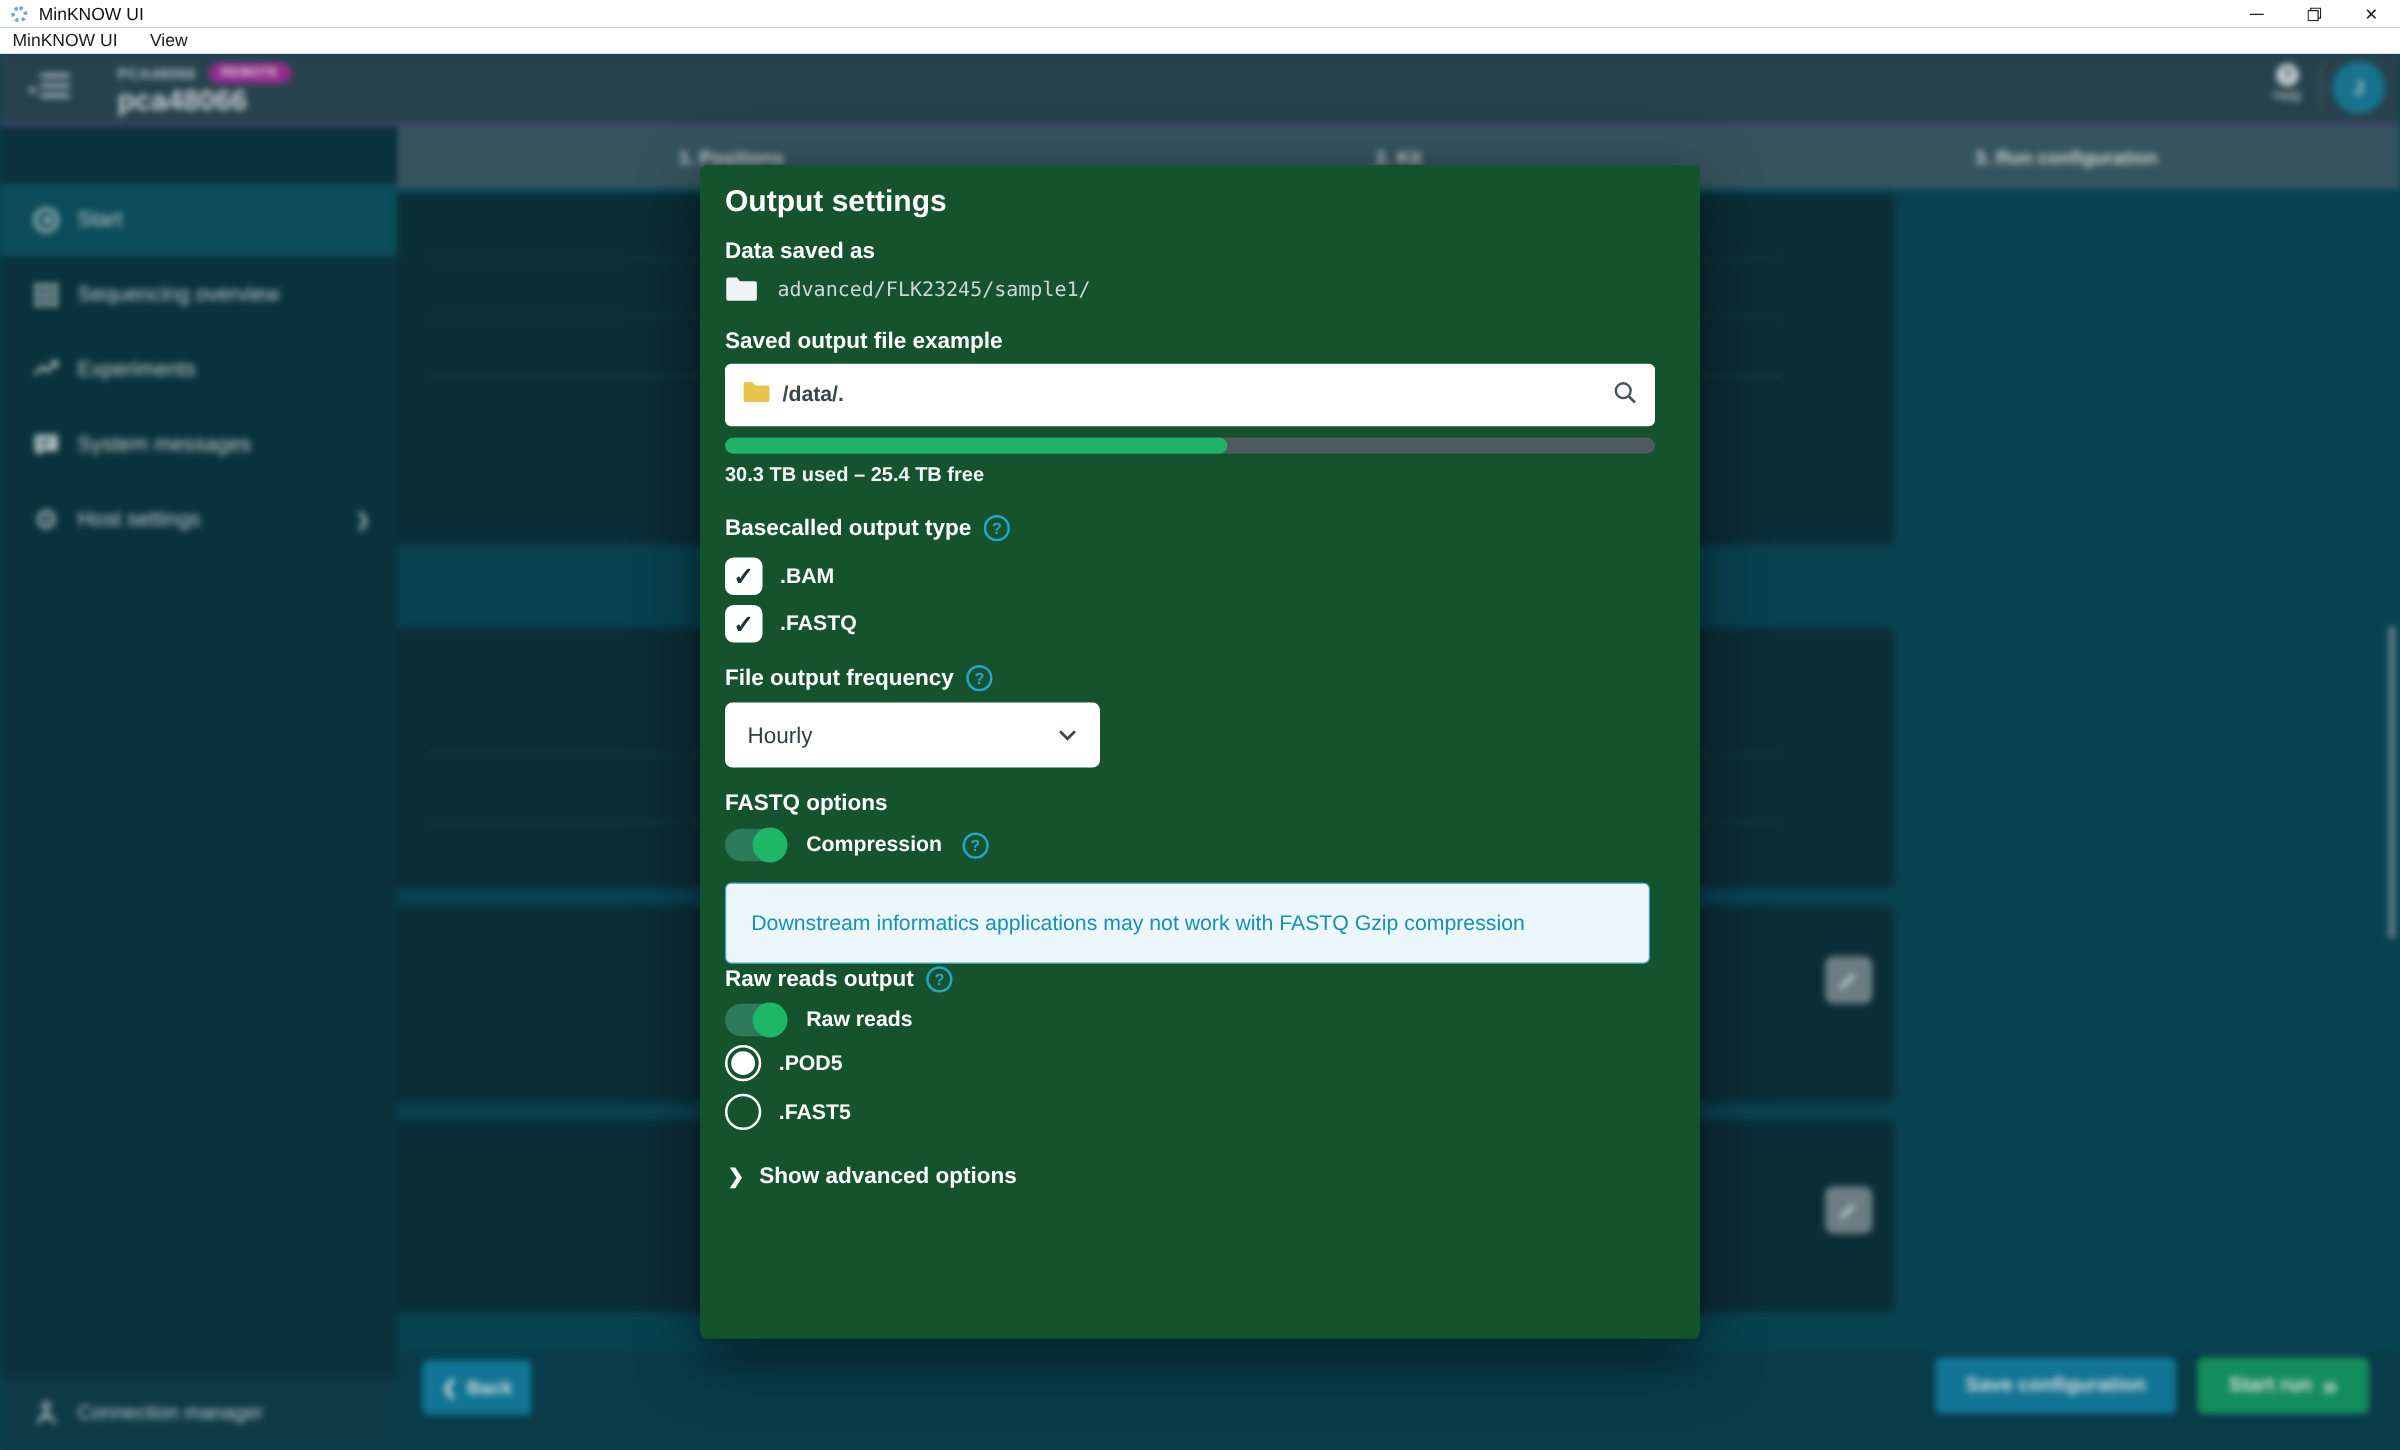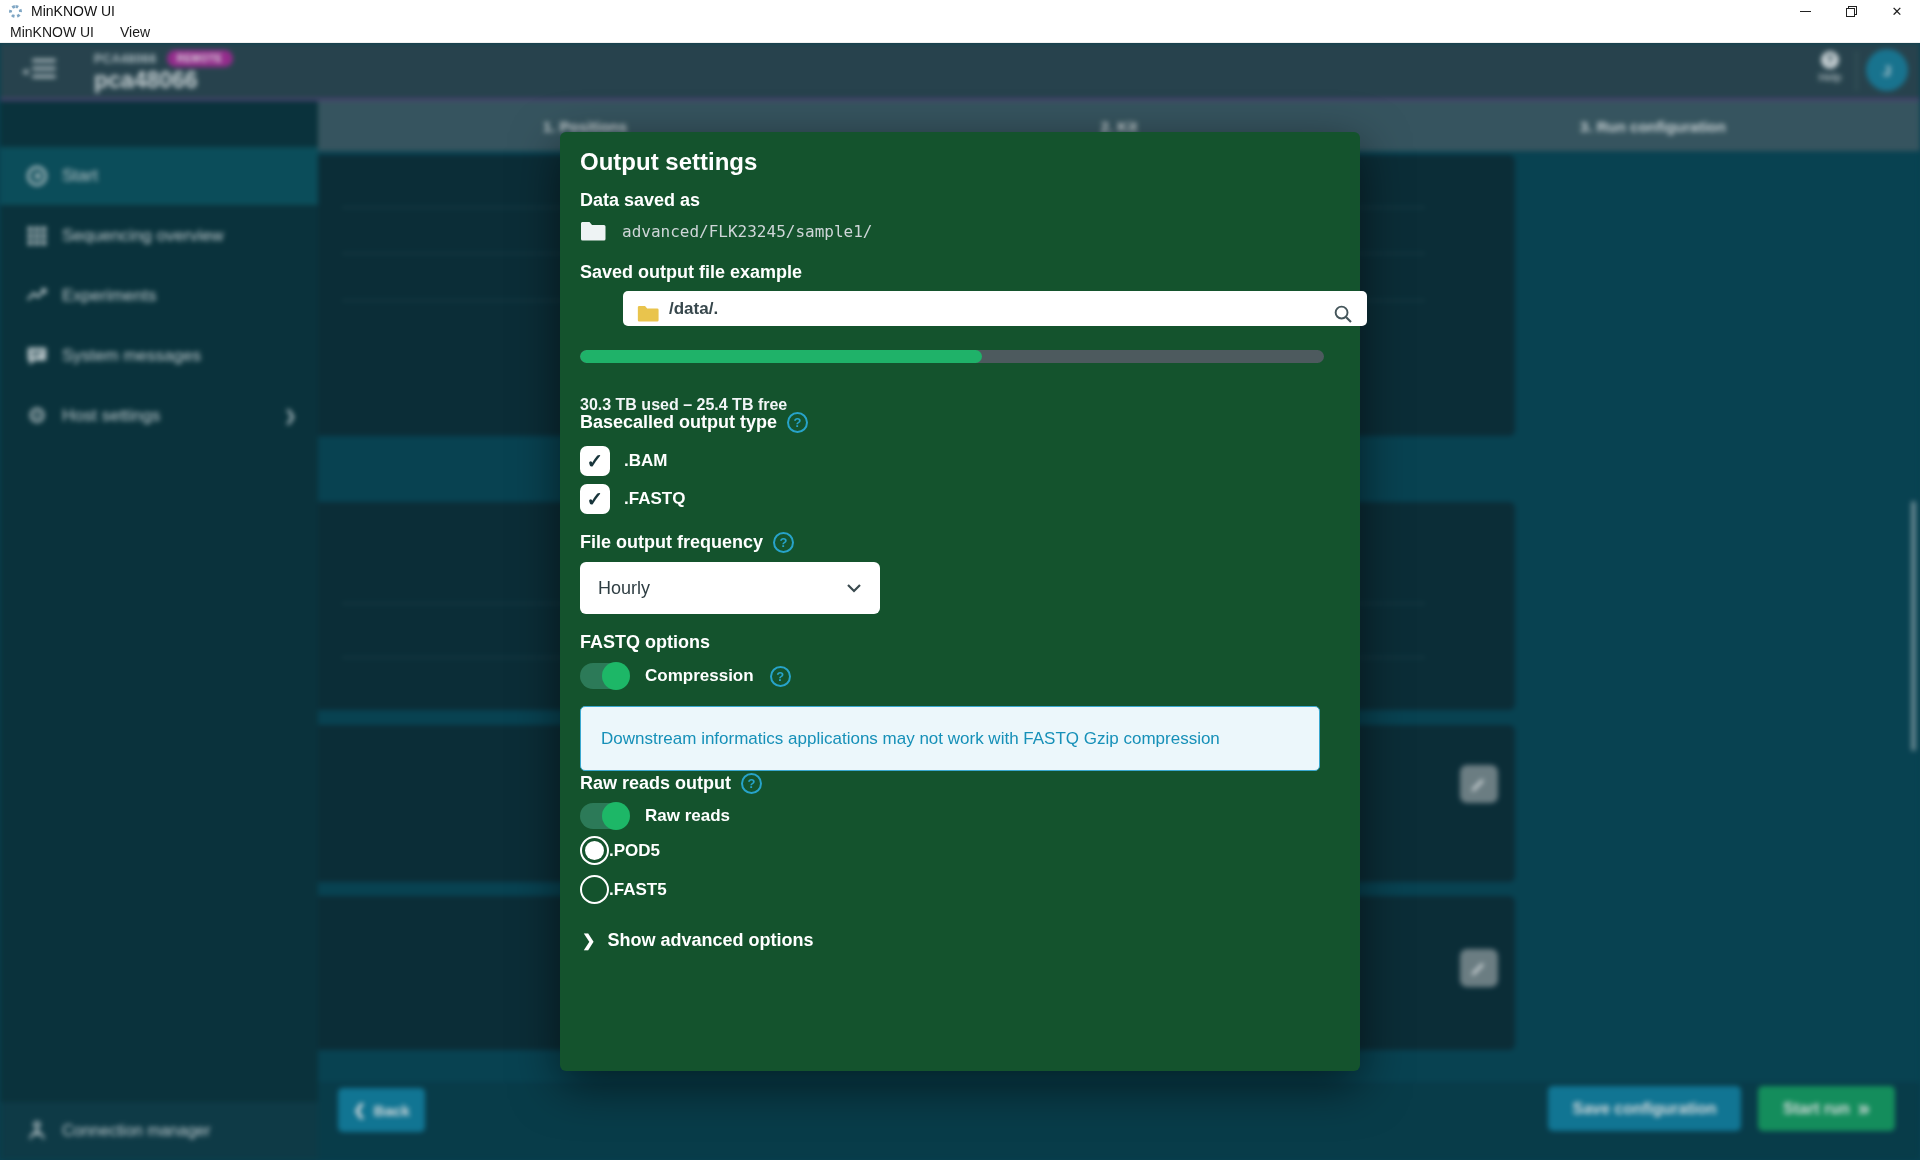--- a/index.html
+++ b/index.html
@@ -60,36 +60,36 @@
   .dim { position:absolute; top:43px; left:0; width:1920px; height:1117px; background:rgba(2,18,24,.15); }
 
   
   .modal { position:absolute; left:560px; top:132px; width:800px; height:939px; background:#14532d; border-radius:6px; box-shadow:0 14px 48px rgba(0,0,0,.55); z-index:20; color:#fff; }
   .m-abs { position:absolute; left:20px; }
   .m-title { top:16px; font-size:24px; font-weight:bold; }
   .m-label { font-size:18px; font-weight:bold; display:flex; align-items:center; gap:10px; }
   .help-icon { width:21px; height:21px; border-radius:50%; border:2px solid #27a3c9; color:#27a3c9; font-size:13px; font-weight:bold; display:inline-flex; align-items:center; justify-content:center; }
   .folder-row { top:88px; display:flex; align-items:center; gap:16px; }
   .mono-path { font-family:"DejaVu Sans Mono",monospace; font-size:16px; color:#cfd6d8; }
-  .loc-input-wrap { position:absolute; left:20px; top:159px; width:744px; height:35px;margin-left:43px; }
+  .loc-input-wrap { position:absolute; left:20px; top:159px; width:744px; height:50px; }
   .loc-input { width:100%; height:100%; border:none; border-radius:5px; background:#fff; padding-left:46px; font-size:17px; font-weight:bold; color:#37474c; outline:none; }
   .loc-folder { position:absolute; left:14px; top:13px; }
   .loc-search { position:absolute; right:12px; top:12px; }
   .progress { position:absolute; left:20px; top:218px; width:744px; height:13px; border-radius:7px; background:#4d5a5e; overflow:hidden; }
   .progress .fill { height:100%; background:#1fb269; border-radius:7px; }
-  .storage-line { top:240px; font-size:16px; font-weight:bold; color:#f2f6f7;margin-top:24px; }
+  .storage-line { top:240px; font-size:16px; font-weight:bold; color:#f2f6f7; }
   .check-row { display:flex; align-items:center; gap:14px; position:absolute; left:20px; }
   .checkbox { width:30px; height:30px; background:#fff; border-radius:7px; display:flex; align-items:center; justify-content:center; color:#17343a; font-size:20px; font-weight:bold; }
   .opt-label { font-size:17px; font-weight:bold; }
   .select { position:absolute; left:20px; top:430px; width:300px; height:52px; background:#fff; border-radius:6px; display:flex; align-items:center; justify-content:space-between; padding:0 18px; color:#2f3e43; font-size:18px; }
   .toggle-row { position:absolute; left:20px; display:flex; align-items:center; gap:16px; }
   .toggle { width:49px; height:26px; border-radius:13px; background:#2c7a58; position:relative; }
   .toggle .knob { position:absolute; right:-1px; top:-1px; width:28px; height:28px; border-radius:50%; background:#1db767; }
   .infobox { position:absolute; left:20px; top:574px; width:740px; height:65px; background:#ecf7fb; border:1px solid #3aa8cf; border-radius:5px; display:flex; align-items:center; padding-left:20px; color:#1690b8; font-size:17px; }
-  .radio-row { position:absolute; left:20px; display:flex; align-items:center; }
+  .radio-row { position:absolute; left:20px; display:flex; align-items:center; gap:14px; }
   .radio { width:29px; height:29px; border-radius:50%; border:2px solid #fff; position:relative; }
   .radio.selected::after { content:""; position:absolute; left:3px; top:3px; width:19px; height:19px; border-radius:50%; background:#fff; }
   .advanced-row { position:absolute; left:22px; top:798px; display:flex; align-items:center; gap:12px; font-size:18px; font-weight:bold; }
   .advanced-row .chev { font-size:16px; font-weight:bold; }
   .modal-actions { position:absolute; right:17px; top:873px; display:flex; gap:12px; }
   .cancel-btn { width:108px; height:46px; border:1.5px solid #fff; background:transparent; font-size:17px; }
   .save-btn { width:116px; height:46px; background:#1486a8; font-size:17px; }
   svg { display:block; }
 </style>
 </head>

